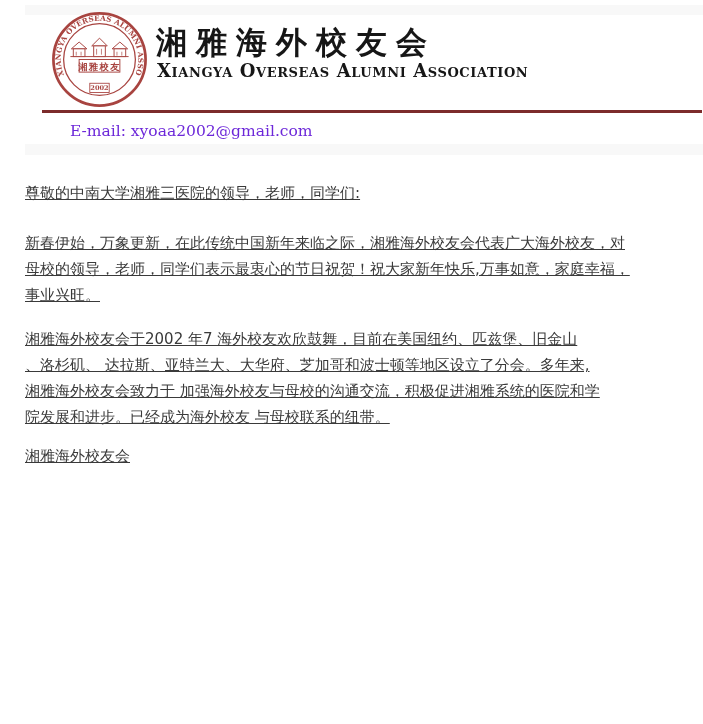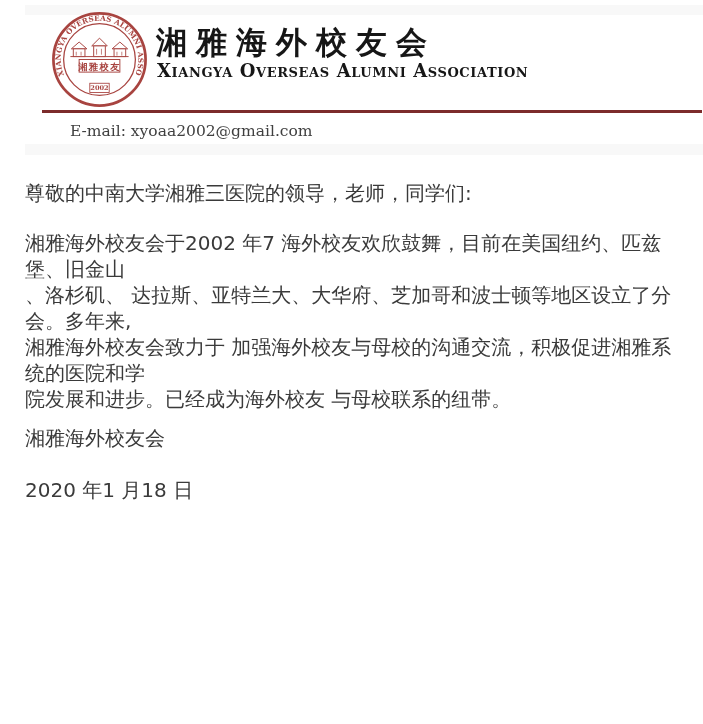--- a/index.html
+++ b/index.html
@@ -37,27 +37,27 @@
   }
   .header-rule {
     position:absolute; left:42px; top:110px;
     width:660px; height:3px;
     background:#7c2b2b;
   }
   .contact-row {
     position:absolute; left:70px; right:6px; top:122px;
     display:flex; justify-content:space-between; align-items:baseline;
     font-family:"DejaVu Serif", serif;
-    font-size:15.5px; color:#404040;
+    font-size:15.5px; color:#6d28d9;
   }
 
   
   .letter {
     position:absolute; left:25px; top:180px; width:660px;
-    font-size:20px; line-height:26px; color:#3a3a3a;
+    font-size:15px; line-height:26px; color:#3a3a3a;text-decoration:underline;
   }
   .letter p {
     margin:0; white-space:pre-line;
   }
   .salutation      { margin-bottom:24px !important; }
   .para-1          { margin-bottom:18px !important; }
   .para-2          { margin-bottom:13px !important; }
   .para-3          { margin-bottom:12px !important; }
   .closing-wish    { margin-bottom:25px !important; }
   .signature       { margin-bottom:26px !important; }
@@ -109,21 +109,23 @@
   <div class="header-rule"></div>
 
   <div class="contact-row">
     <span>E-mail: xyoaa2002@gmail.com</span>
   </div>
 
   <div class="scan-strip strip-mid"></div>
 
   <div class="letter">
     <p class="salutation">尊敬的中南大学湘雅三医院的领导，老师，同学们:</p>
+    <p class="para-1">新春伊始，万象更新，在此传统中国新年来临之际，湘雅海外校友会代表广大海外校友，对
+母校的领导，老师，同学们表示最衷心的节日祝贺！祝大家新年快乐,万事如意，家庭幸福，
+事业兴旺。</p>
     <p class="para-2">湘雅海外校友会于2002 年7 海外校友欢欣鼓舞，目前在美国纽约、匹兹堡、旧金山
 、洛杉矶、 达拉斯、亚特兰大、大华府、芝加哥和波士顿等地区设立了分会。多年来,
 湘雅海外校友会致力于 加强海外校友与母校的沟通交流，积极促进湘雅系统的医院和学
 院发展和进步。已经成为海外校友 与母校联系的纽带。</p>
     <p class="signature">湘雅海外校友会</p>
-    <p class="letter-date">2020 年1 月18 日</p>
   </div>
 
 </div>
 
 </body></html>

